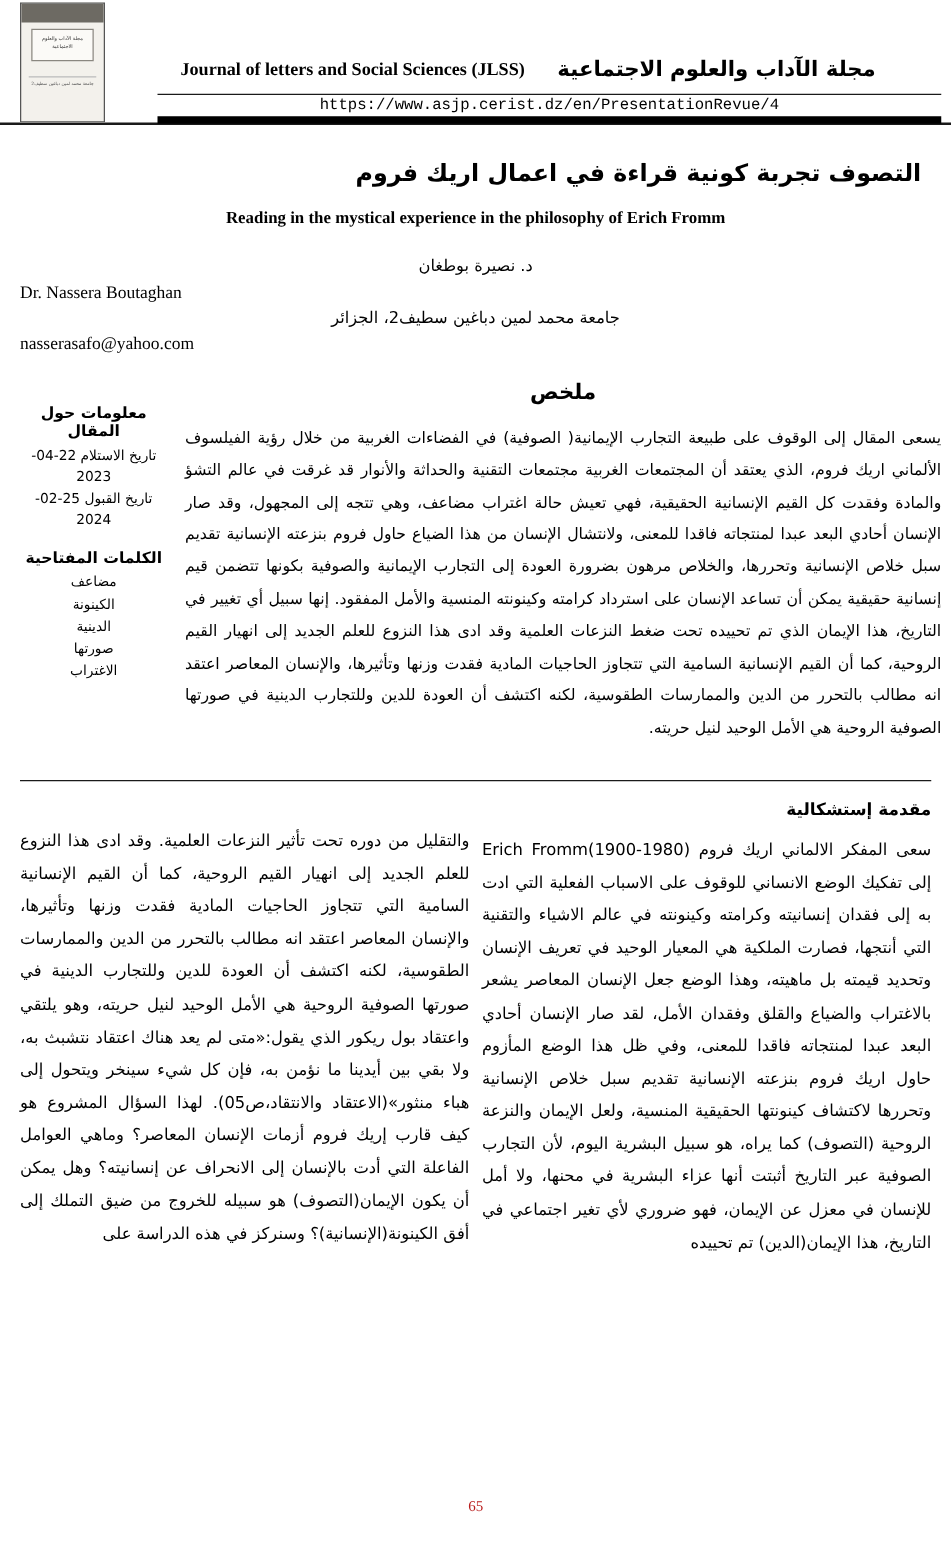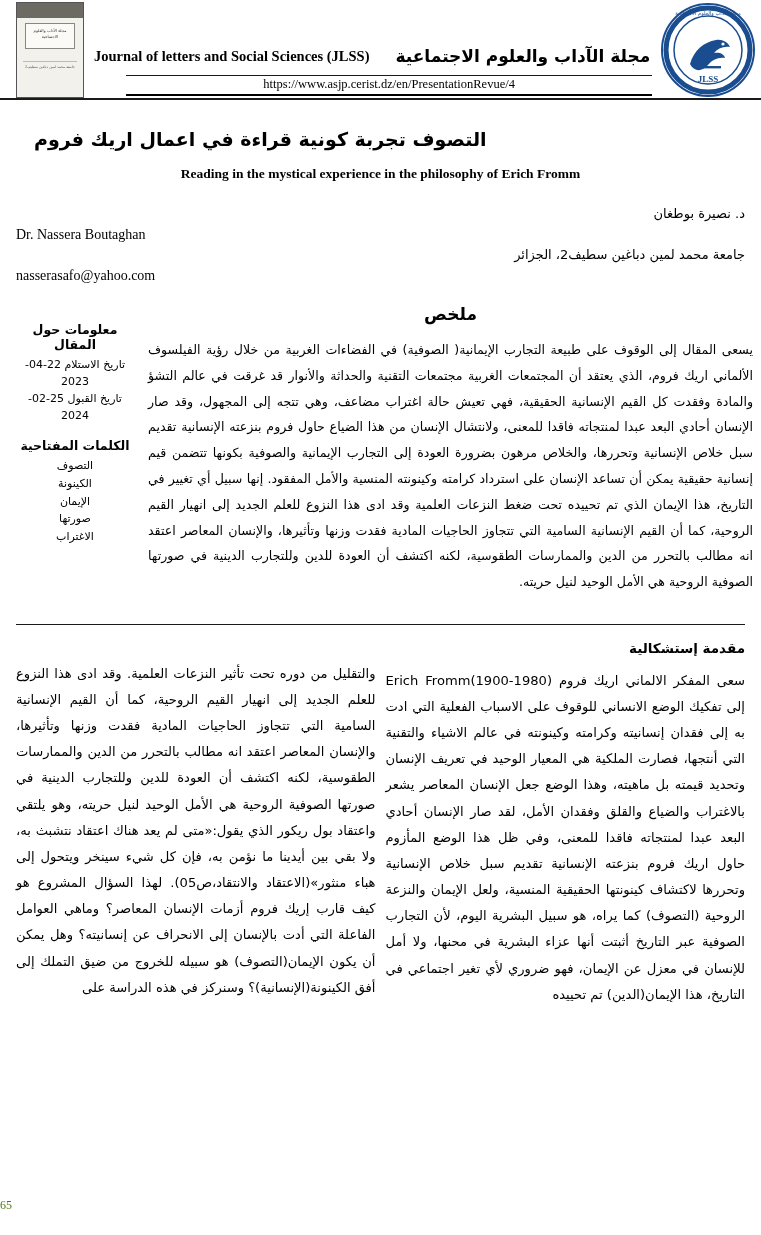--- a/index.html
+++ b/index.html
@@ -85,59 +85,59 @@
     font-size: 17px;
     letter-spacing: 1px;
     direction: rtl;
     white-space: nowrap;
   }
   .url-bar {
     margin-top: 9px;
     margin-left: 42px;
     margin-right: 8px;
     border-top: 1px solid #1a1a1a;
-    border-bottom: 2px solid #000000;
-    text-align: center;
-    font-family: Liberation Serif, serif;
+    border-bottom: 6px solid #000000;
+    text-align: center;
+    font-family: Liberation Mono, monospace;
     font-size: 12.5px;
     padding: 1px 0 2px;
   }
   .logo-seal {
     width: 96px; height: 96px;
     margin: 2px 12px 0 0;
     flex: none;
     position: relative;
   }
 
   
   .art-title-ar {
     direction: rtl;
-    text-align: left;
+    text-align: right;
     font-weight: bold;
     font-size: 19px;
     margin: 28px 0 0;
-    padding: 0 34px;
+    padding: 0 24px;
     font-family: "DejaVu Sans", sans-serif;
   }
   .art-title-en {
     text-align: center;
     font-family: "Liberation Serif", serif;
     font-size: 13.5px;
     margin: 16px 0 0;
     padding: 0 40px;
   }
 
   
   .author-block {
     margin: 22px 0 0 0;
     padding: 0 16px;
   }
   .auth-ar {
     direction: rtl;
-    text-align: right;
+    text-align: center;
     font-size: 13px;
     line-height: 1.55;
     font-family: "DejaVu Sans", sans-serif;
   }
   .auth-en {
     text-align: left;
     font-family: "Liberation Serif", serif;
     font-size: 14px;
     line-height: 1.5;
   }
@@ -215,24 +215,24 @@
     font-weight: bold;
     text-align: right;
   }
   .col p { margin: 0; }
   .col-left-spacer { height: 26px; }
 
   .page-number {
     position: absolute;
     bottom: 22px;
     left: 0; right: 0;
-    text-align: left;
+    text-align: center;
     font-family: "Liberation Serif", serif;
     font-size: 12px;
-    color: #4d7c0f;
+    color: #b91c1c;
   }
 </style>
 </head>
 <body>
 
 <div class="header">
 
   <div class="cover-thumb">
     <div class="ct-band"></div>
     <div class="ct-box">مجلة الآداب
@@ -241,33 +241,20 @@
   </div>
 
   <div class="header-center">
     <div class="title-row">
       <span class="jlss-en">Journal of letters and Social Sciences (JLSS)</span>
       <span class="jlss-ar">مجلة الآداب والعلوم الاجتماعية</span>
     </div>
     <div class="url-bar">https://www.asjp.cerist.dz/en/PresentationRevue/4</div>
   </div>
 
-  <div class="logo-seal">
-    <svg width="96" height="96" viewBox="0 0 96 96" aria-hidden="true">
-      <circle cx="48" cy="48" r="46" fill="#ffffff" stroke="#1a4d8f" stroke-width="2"></circle>
-      <circle cx="48" cy="48" r="42" fill="#ffffff" stroke="#1a4d8f" stroke-width="5"></circle>
-      <circle cx="48" cy="48" r="34" fill="#ffffff" stroke="#1a4d8f" stroke-width="1.5"></circle>
-      <path d="M20 36 A34 34 0 0 1 76 36" fill="none" stroke="#ffffff" stroke-width="0"></path>
-      <path d="M30 62 C34 48 44 40 56 38 C62 37 68 40 70 45 C64 44 58 46 54 51 C60 50 64 52 65 56 C58 55 52 58 48 63 C42 70 34 70 30 62 Z" fill="#1a4d8f"></path>
-      <circle cx="63" cy="42" r="1.6" fill="#ffffff"></circle>
-      <rect x="35" y="64" width="26" height="2.4" fill="#1a4d8f"></rect>
-      <text x="48" y="80" text-anchor="middle" font-family="Liberation Serif, serif" font-size="9" font-weight="bold" fill="#1a4d8f">JLSS</text>
-      <text x="48" y="13" text-anchor="middle" font-family="DejaVu Sans, sans-serif" font-size="5.2" fill="#1a4d8f">مجلة الآداب والعلوم الاجتماعية</text>
-    </svg>
-  </div>
 </div>
 
 <h1 class="art-title-ar">التصوف تجربة كونية قراءة في اعمال اريك فروم</h1>
 <h2 class="art-title-en">Reading in the mystical experience in the philosophy of Erich Fromm</h2>
 
 <div class="author-block">
   <div class="auth-ar">د. نصيرة بوطغان</div>
   <div class="auth-en">Dr. Nassera Boutaghan</div>
   <div class="auth-ar">جامعة محمد لمين دباغين سطيف2، الجزائر</div>
   <div class="auth-en">nasserasafo@yahoo.com</div>
@@ -278,23 +265,23 @@
     <div class="abs-heading">ملخص</div>
     <p class="abs-body">يسعى المقال إلى الوقوف على طبيعة التجارب الإيمانية( الصوفية) في الفضاءات الغربية من خلال رؤية الفيلسوف الألماني اريك فروم، الذي يعتقد أن المجتمعات الغربية مجتمعات التقنية والحداثة والأنوار قد غرقت في عالم التشؤ والمادة وفقدت كل القيم الإنسانية الحقيقية، فهي تعيش حالة اغتراب مضاعف، وهي تتجه إلى المجهول، وقد صار الإنسان أحادي البعد عبدا لمنتجاته فاقدا للمعنى، ولانتشال الإنسان من هذا الضياع حاول فروم بنزعته الإنسانية تقديم سبل خلاص الإنسانية وتحررها، والخلاص مرهون بضرورة العودة إلى التجارب الإيمانية والصوفية بكونها تتضمن قيم إنسانية حقيقية يمكن أن تساعد الإنسان على استرداد كرامته وكينونته المنسية والأمل المفقود. إنها سبيل أي تغيير في التاريخ، هذا الإيمان الذي تم تحييده تحت ضغط النزعات العلمية وقد ادى هذا النزوع للعلم الجديد إلى انهيار القيم الروحية، كما أن القيم الإنسانية السامية التي تتجاوز الحاجيات المادية فقدت وزنها وتأثيرها، والإنسان المعاصر اعتقد انه مطالب بالتحرر من الدين والممارسات الطقوسية، لكنه اكتشف أن العودة للدين وللتجارب الدينية في صورتها الصوفية الروحية هي الأمل الوحيد لنيل حريته.</p>
   </div>
 
   <div class="abs-side">
     <h4>معلومات حول المقال</h4>
     <div class="meta-line">تاريخ الاستلام 22-04-2023</div>
     <div class="meta-line">تاريخ القبول 25-02-2024</div>
     <div class="kw-block">
       <h4>الكلمات المفتاحية</h4>
-      <div class="kw-item">التصوف</div>
+      <div class="kw-item">مضاعف</div>
       <div class="kw-item">الكينونة</div>
-      <div class="kw-item">الإيمان</div>
+      <div class="kw-item">الدينية</div>
       <div class="kw-item">صورتها</div>
       <div class="kw-item">الاغتراب</div>
     </div>
   </div>
 </div>
 
 <hr class="hr-rule">
 
 <div class="body-cols">
   <div class="col">

